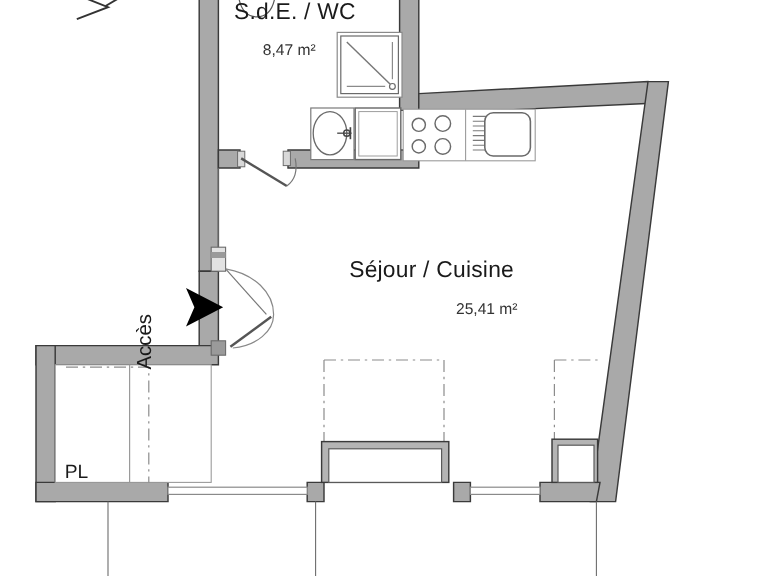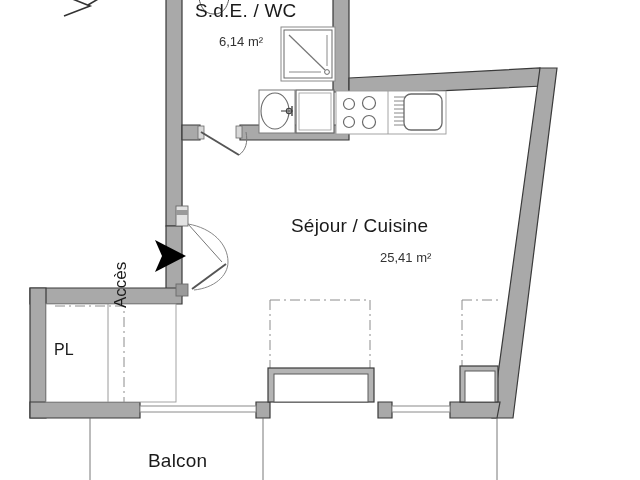--- a/index.html
+++ b/index.html
@@ -36,20 +36,21 @@
   .lbl-room {
     font-size: 19px;
     letter-spacing: 0.2px;
   }
   .lbl-area {
     font-size: 13px;
     color: #333333;
   }
   .lbl-small {
     font-size: 16px;
+    margin-top: 44px;
   }
   .lbl-rot {
     transform: rotate(-90deg);
     transform-origin: left bottom;
     font-size: 17px;
   }
   #label-sde      { left: 195px; top: 0px;   }
   #label-sde-area { left: 219px; top: 34px;  }
   #label-sejour   { left: 291px; top: 215px; }
   #label-sejour-area { left: 333px; top: 250px; margin-left: 47px; }
@@ -215,25 +216,24 @@
         <line x1="88" y1="5" x2="110" y2="-8"></line>
       </g>
 
       <polygon points="155,240 186,256 155,272 162,256" fill="#000000" stroke="none"></polygon>
 
     </g>
   </svg>
 
   <div class="lbl lbl-room" id="label-sde">S.d.E. / WC</div>
 
-  <div class="lbl lbl-area" id="label-sde-area">6,14 m²</div>
+  <div class="lbl lbl-area" id="label-sde-area">8,47 m²</div>
 
   <div class="lbl lbl-room" id="label-sejour">Séjour / Cuisine</div>
 
   <div class="lbl lbl-area" id="label-sejour-area">25,41 m²</div>
 
   <div class="lbl lbl-rot" id="label-acces">Accès</div>
 
   <div class="lbl lbl-small" id="label-pl">PL</div>
 
-  <div class="lbl lbl-room" id="label-balcon">Balcon</div>
 
 </div>
 
 </body></html>

